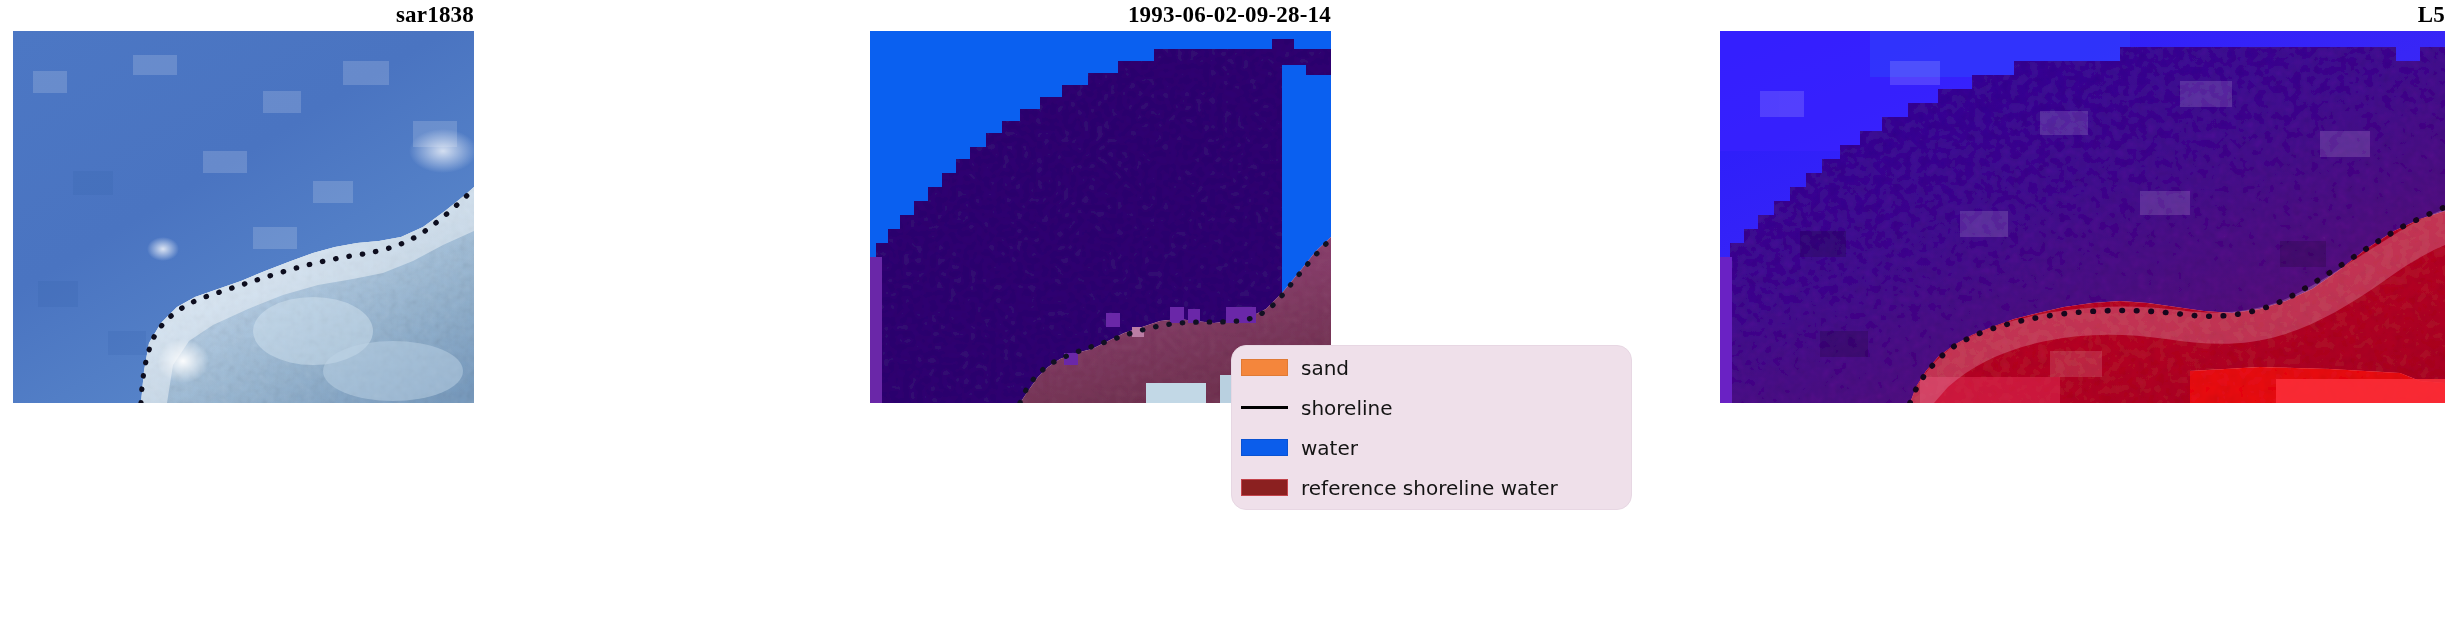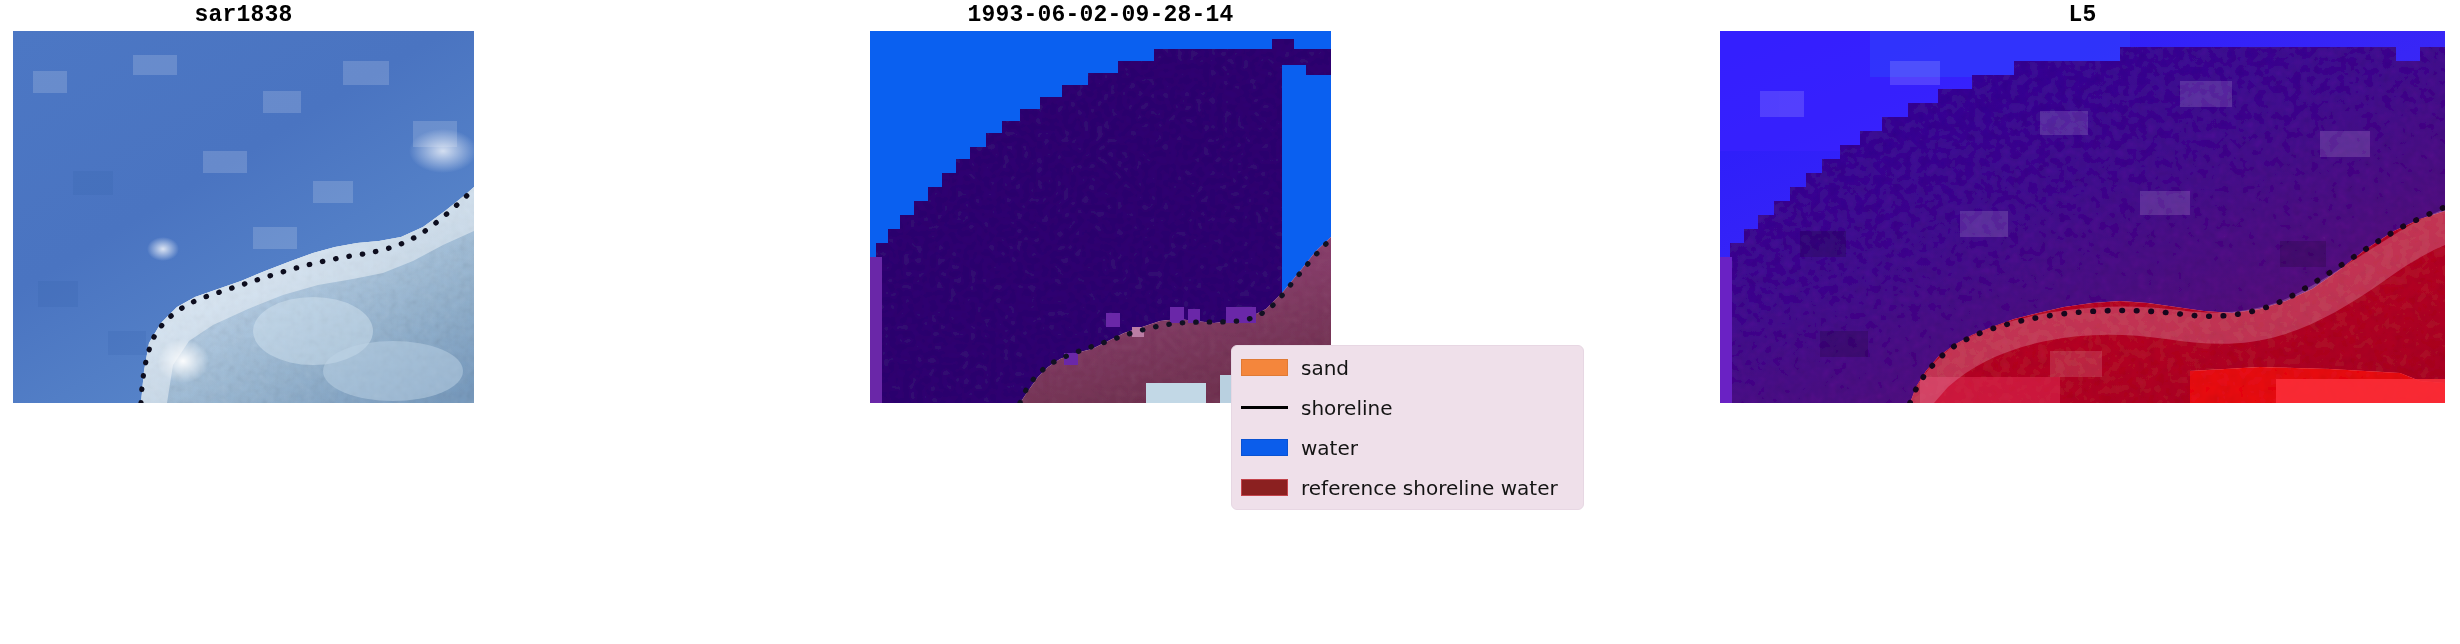--- a/index.html
+++ b/index.html
@@ -2,30 +2,30 @@
 <html><head>
 <meta charset="utf-8">
 <style>
   html,body{margin:0;padding:0;background:#ffffff;}
   body{width:2460px;height:644px;font-family:"DejaVu Sans",sans-serif;overflow:hidden;}
   .figure{position:relative;width:2460px;height:644px;background:#ffffff;}
 
   .panel{position:absolute;top:31px;height:372px;}
   .panel-title{
     position:absolute;top:-28px;left:0;width:100%;
-    text-align:center;font-size:23px;font-weight:bold;color:#000000;
-    font-family:Liberation Mono, monospace;letter-spacing:.2px;line-height:24px;
+    text-align:right;font-size:23px;font-weight:bold;color:#000000;
+    font-family:Liberation Serif, serif;letter-spacing:.2px;line-height:24px;
   }
   .axes{position:absolute;inset:0;overflow:hidden;}
   .axes svg{display:block;width:100%;height:100%;}
 
   
   .legend{
-    position:absolute;left:1231px;top:345px;width:353px;height:165px;
-    background:#efe0ea;border:1px solid #e7d7e3;border-radius:6px;
+    position:absolute;left:1231px;top:345px;width:401px;height:165px;
+    background:#efe0ea;border:1px solid #e7d7e3;border-radius:15px;
     box-sizing:border-box;padding:8px 10px 8px 9px;
     display:flex;flex-direction:column;justify-content:space-between;
     z-index:40;
   }
   .legend-row{display:flex;align-items:center;height:27px;}
   .legend-swatch{
     width:47px;height:17px;margin-right:13px;flex:none;box-sizing:border-box;
   }
   .legend-line{
     width:47px;height:17px;margin-right:13px;flex:none;

